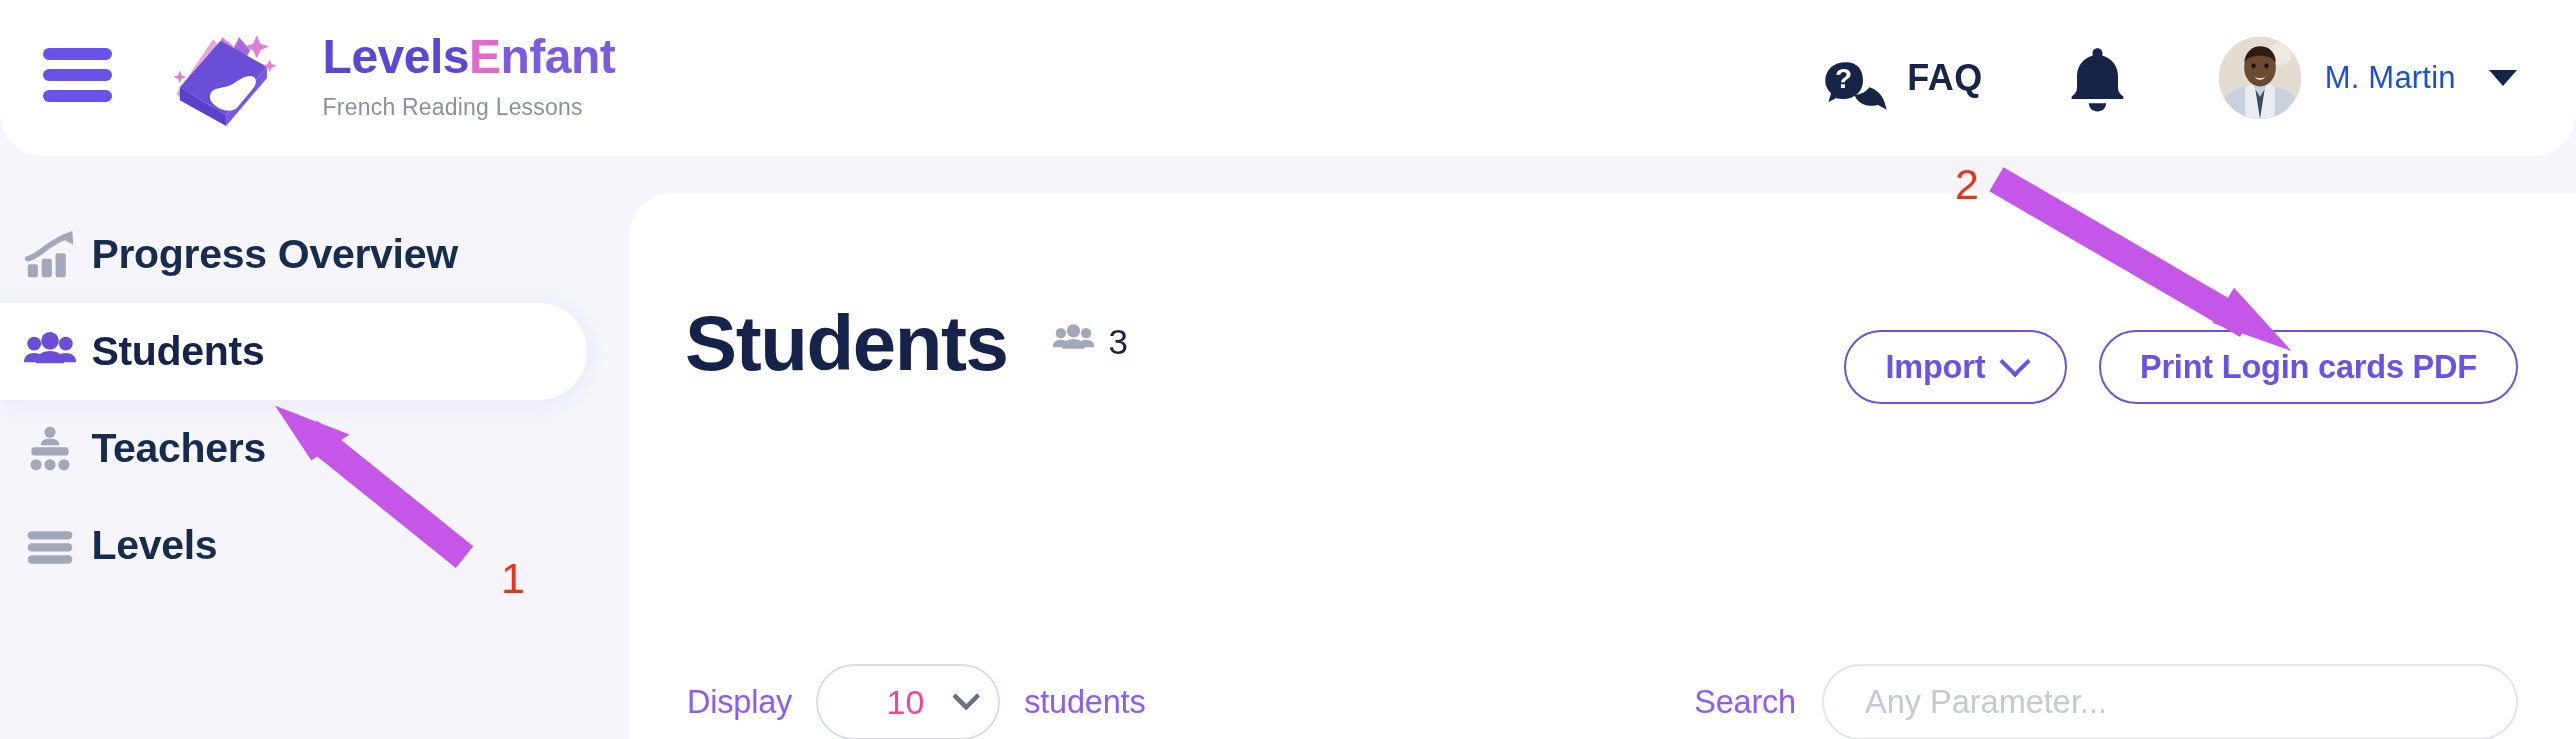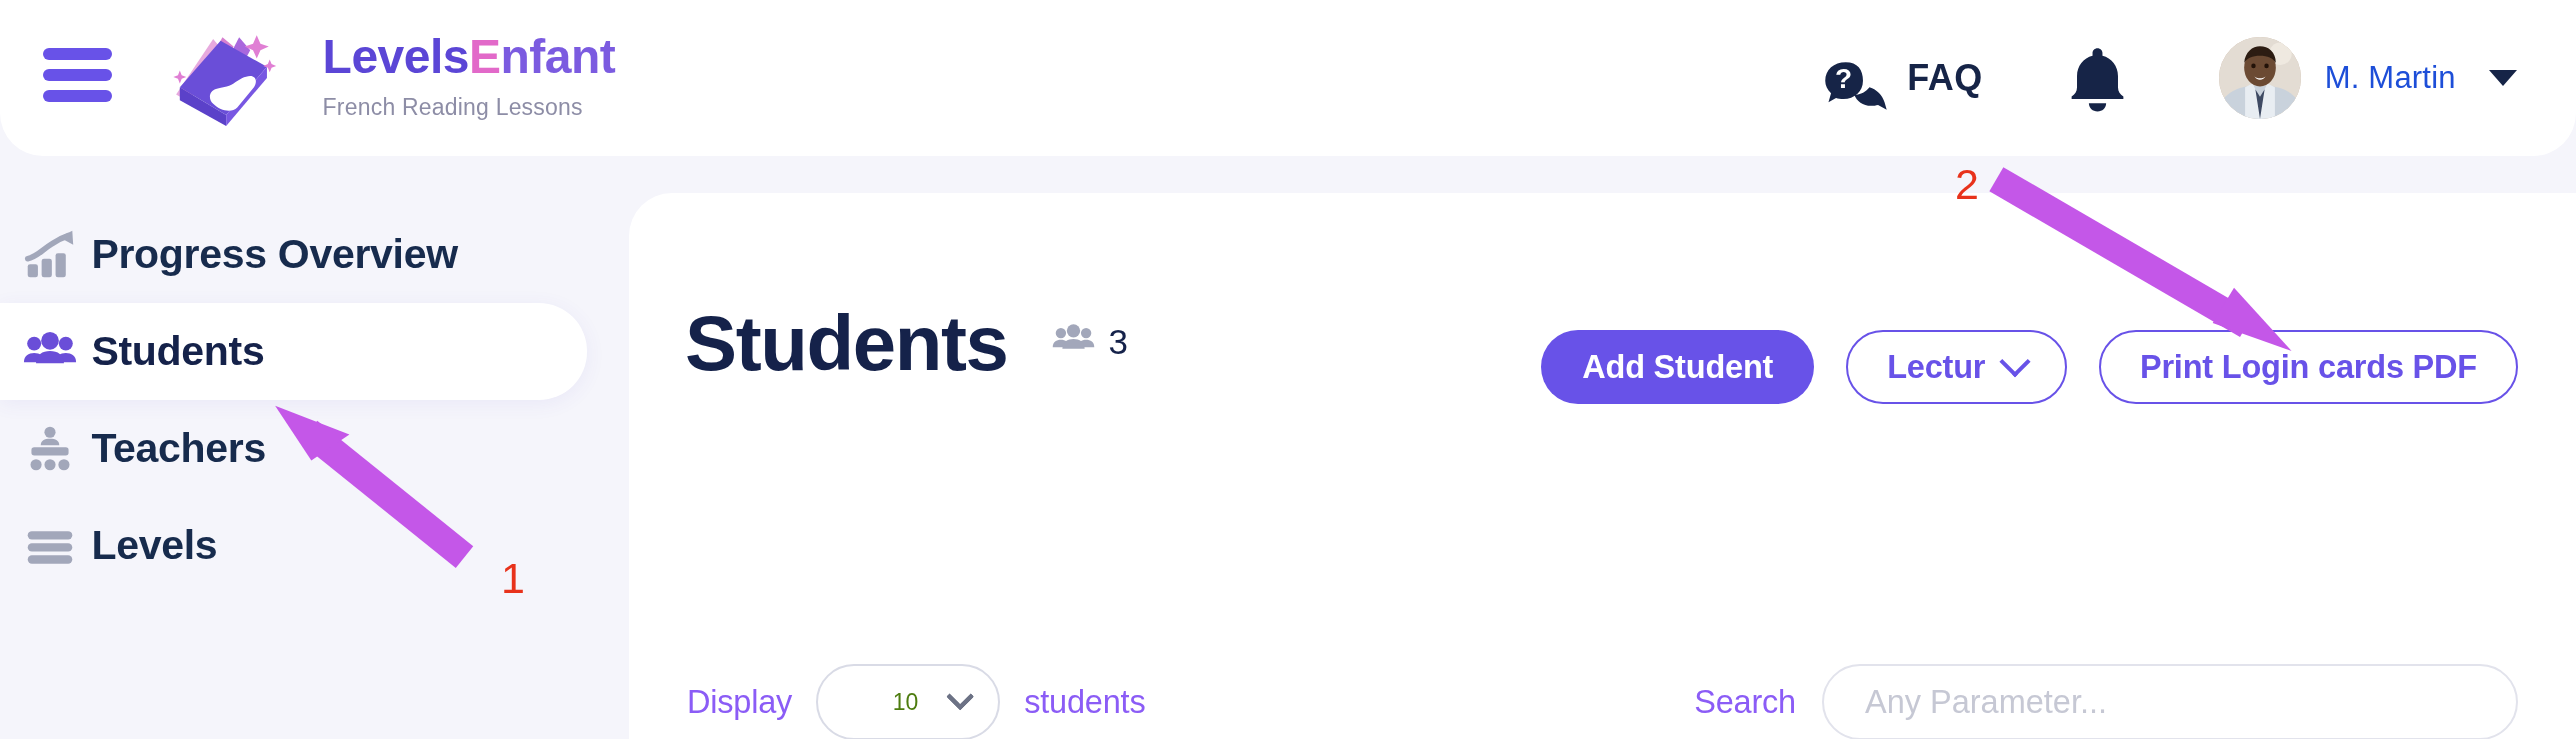--- a/index.html
+++ b/index.html
@@ -271,22 +271,22 @@
     border: 2.8px solid #D9DBE6;
     border-radius: 39px;
     background: #FFFFFF;
     display: flex;
     align-items: center;
     justify-content: center;
     gap: 32px;
     cursor: pointer;
   }
   .select-val {
-    font-size: 23px;
-    color: #4d7c0f;
+    font-size: 34px;
+    color: #ec4899;
     margin-left: 47px;
   }
   .sel-chevron {
     width: 20.4px; height: 20.4px;
     border-right: 5.6px solid #6C7285;
     border-bottom: 5.6px solid #6C7285;
     transform: rotate(45deg) translate(-3.7px,-3.7px);
     border-radius: 1.9px;
   }
 
@@ -466,23 +466,22 @@
           <circle cx="29" cy="11" r="9" fill="#A2A7BA"></circle>
           <path d="M1 33 C1 26 6 23 12 23 C18 23 23 26 23 33 Z" fill="#A2A7BA"></path>
           <path d="M35 33 C35 26 40 23 46 23 C52 23 57 26 57 33 Z" fill="#A2A7BA"></path>
           <path d="M14 35 C14 26 21 22 29 22 C37 22 44 26 44 35 Z" fill="#A2A7BA"></path>
         </svg>
         <span class="count-num">3</span>
       </div>
     </div>
 
     <div class="head-actions">
-      <button class="btn btn-primary">Add Student</button>
       <button class="btn btn-outline">
-        <span>Lectur</span>
+        <span>Import</span>
         <span class="btn-chevron"></span>
       </button>
       <button class="btn btn-outline">Print Login cards PDF</button>
     </div>
 
     <div class="controls">
       <div class="display-group">
         <span class="ctl-label">Display</span>
         <div class="select-pill">
           <span class="select-val">10</span>

